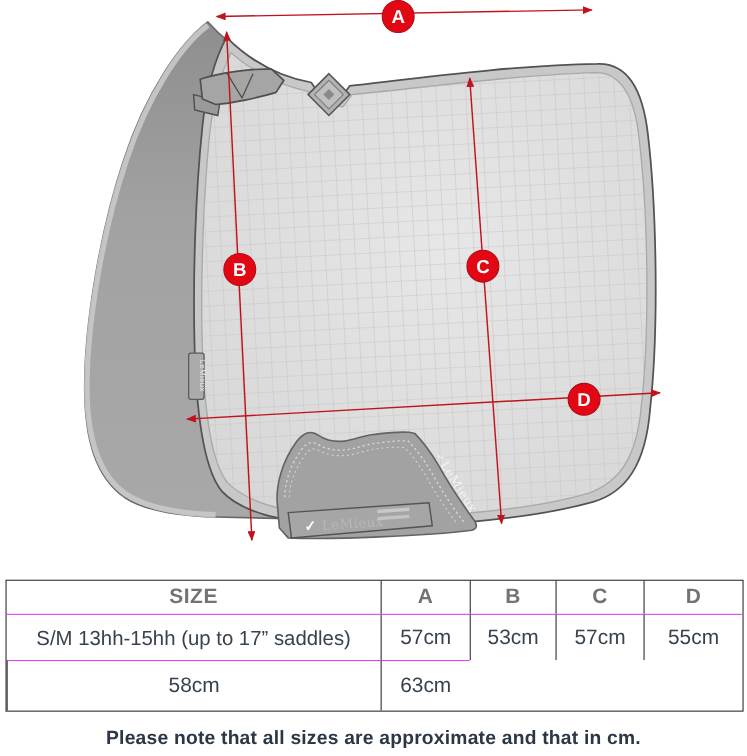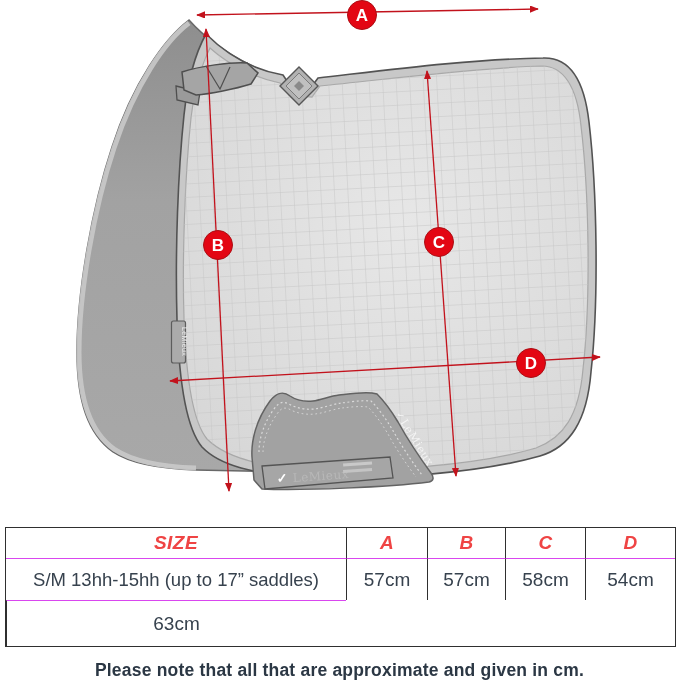--- a/index.html
+++ b/index.html
@@ -14,21 +14,21 @@
     border:1.5px solid #2f2f2f;
     display:grid;
     grid-template-columns:340px 81px 78px 80px 1fr;
     grid-template-rows:30px 42px 1fr;
     background:#ffffff;
   }
   .cell{
     display:flex;align-items:center;justify-content:center;
     font-size:19px;color:#37424e;white-space:nowrap;overflow:hidden;
   }
-  .cell.hdr{font-weight:bold;color:#ef4444;letter-spacing:.5px;font-style:italic;}
+  .cell.hdr{font-weight:bold;color:#737373;letter-spacing:.5px;}
   .cell.size-col{font-size:18.5px;}
   .cell.bl{border-left:1px solid #2f2f2f;}
   .cell.bt{border-top:1px solid #d946ef;}
   .note{
     position:absolute;left:0;top:656px;width:679px;height:28px;
     display:flex;align-items:center;justify-content:center;
     font-size:17.5px;font-weight:bold;color:#2b3744;letter-spacing:.2px;
   }
   svg text{font-family:"Liberation Sans",sans-serif;}
   .serif-logo{font-family:"DejaVu Serif",serif;}
@@ -152,22 +152,23 @@
 
   <div class="size-table">
     <div class="cell hdr">SIZE</div>
     <div class="cell hdr bl">A</div>
     <div class="cell hdr bl">B</div>
     <div class="cell hdr bl">C</div>
     <div class="cell hdr bl">D</div>
 
     <div class="cell bt size-col">S/M 13hh-15hh (up to 17” saddles)</div>
     <div class="cell bt bl">57cm</div>
+    <div class="cell bt bl">53cm</div>
     <div class="cell bt bl">57cm</div>
 
+    <div class="cell bt bl">55cm</div>
     <div class="cell bt bl">58cm</div>
-    <div class="cell bt bl">54cm</div>
     <div class="cell bt bl">63cm</div>
   </div>
 
-  <div class="note">Please note that all that are approximate and given in cm.</div>
+  <div class="note">Please note that all sizes are approximate and that in cm.</div>
 
 </div>
 
 </body></html>

